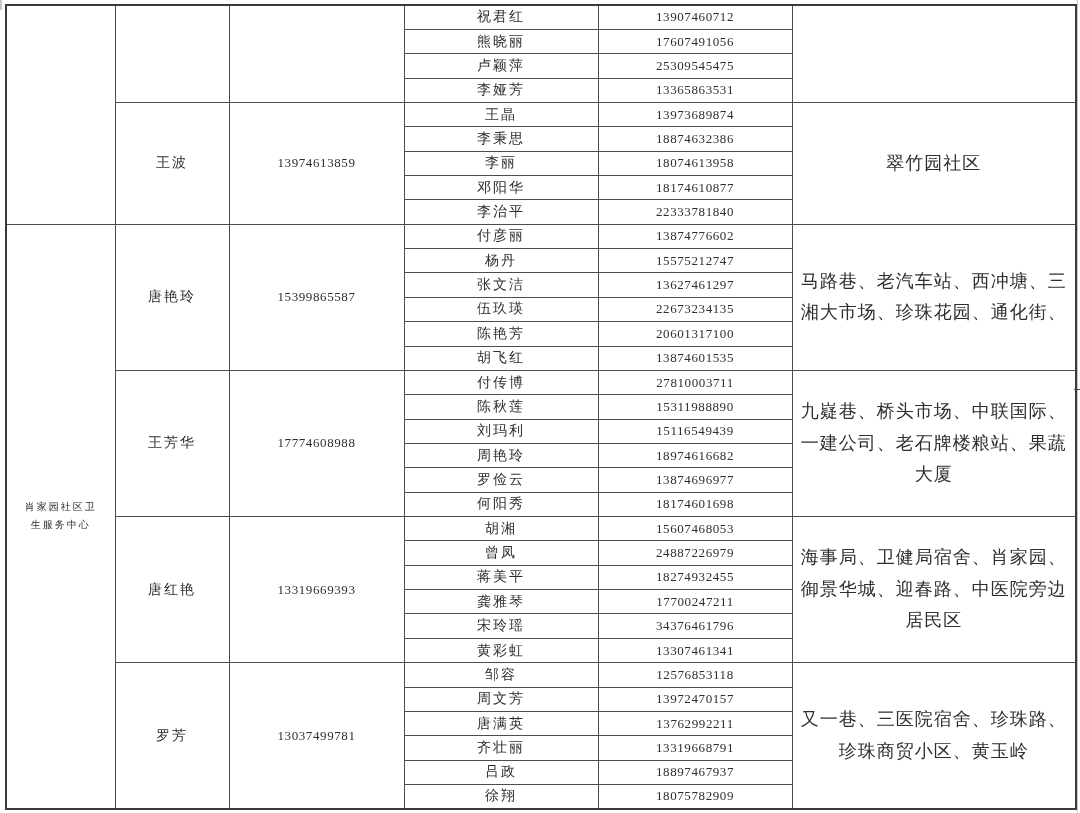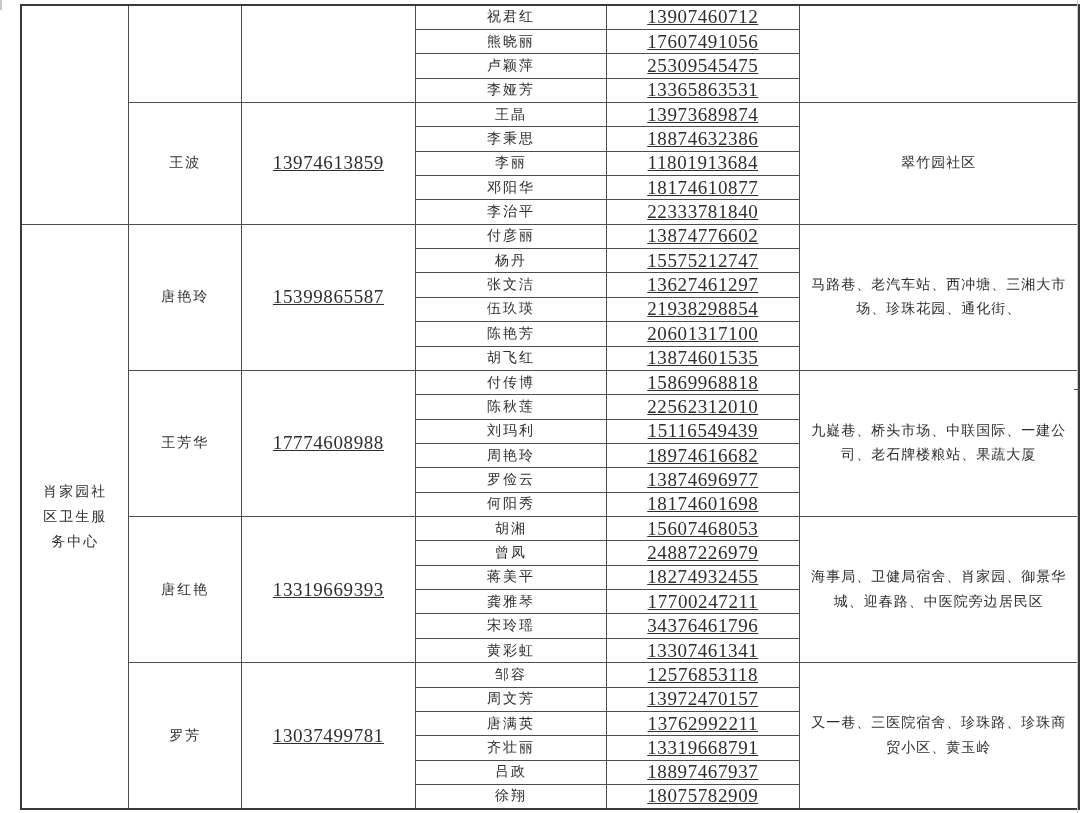--- a/index.html
+++ b/index.html
@@ -9,21 +9,21 @@
   }
   body {
     width: 1080px;
     height: 813px;
     position: relative;
     overflow: hidden;
     font-family: "Liberation Serif", "DejaVu Serif", serif;
   }
   table.roster {
     position: absolute;
-    left: 20px;
+    left: 5px;
     top: 4px;
     border-collapse: collapse;
     table-layout: fixed;
     border: 2px solid #3a3a3a;
   }
   col.c-org   { width: 109px; }
   col.c-lname { width: 114px; }
   col.c-lphone{ width: 175px; }
   col.c-mname { width: 194px; }
   col.c-mphone{ width: 194px; }
@@ -32,23 +32,23 @@
     border: 1px solid #4d4d4d;
     text-align: center;
     vertical-align: middle;
     color: #2e2e2e;
     padding: 0 4px;
     box-sizing: border-box;
     height: 24.36px;
     overflow: hidden;
   }
   td.name  { font-size: 14px; letter-spacing: 2px; }
-  td.phone { font-size: 19px; letter-spacing: 0.6px; text-decoration: underline; }
-  td.org   { font-size: 14px; letter-spacing: 2px; line-height: 1.8; padding: 0 17px; }
-  td.area  { font-size: 14px; letter-spacing: 1px; line-height: 1.75; padding: 0 8px; }
+  td.phone { font-size: 13px; letter-spacing: 0.6px; }
+  td.org   { font-size: 10px; letter-spacing: 2px; line-height: 1.8; padding: 0 17px; }
+  td.area  { font-size: 18px; letter-spacing: 1px; line-height: 1.75; padding: 0 8px; }
   
   .edge-right-line {
     position: absolute;
     left: 1077px; top: 0; width: 1px; height: 813px;
     background: #c8c8c8;
   }
   .edge-right-tick {
     position: absolute;
     left: 1074px; top: 389px; width: 6px; height: 1px;
     background: #4d4d4d;
@@ -100,21 +100,21 @@
     <td class="name">王晶</td>
     <td class="phone">13973689874</td>
     <td class="area" rowspan="5">翠竹园社区</td>
   </tr>
   <tr>
     <td class="name">李秉思</td>
     <td class="phone">18874632386</td>
   </tr>
   <tr>
     <td class="name">李丽</td>
-    <td class="phone">11801913684</td>
+    <td class="phone">18074613958</td>
   </tr>
   <tr>
     <td class="name">邓阳华</td>
     <td class="phone">18174610877</td>
   </tr>
   <tr>
     <td class="name">李治平</td>
     <td class="phone">22333781840</td>
   </tr>
 
@@ -129,41 +129,41 @@
   <tr>
     <td class="name">杨丹</td>
     <td class="phone">15575212747</td>
   </tr>
   <tr>
     <td class="name">张文洁</td>
     <td class="phone">13627461297</td>
   </tr>
   <tr>
     <td class="name">伍玖瑛</td>
-    <td class="phone">21938298854</td>
+    <td class="phone">22673234135</td>
   </tr>
   <tr>
     <td class="name">陈艳芳</td>
     <td class="phone">20601317100</td>
   </tr>
   <tr>
     <td class="name">胡飞红</td>
     <td class="phone">13874601535</td>
   </tr>
 
   <tr>
     <td class="name" rowspan="6">王芳华</td>
     <td class="phone" rowspan="6">17774608988</td>
     <td class="name">付传博</td>
-    <td class="phone">15869968818</td>
+    <td class="phone">27810003711</td>
     <td class="area" rowspan="6">九嶷巷、桥头市场、中联国际、一建公司、老石牌楼粮站、果蔬大厦</td>
   </tr>
   <tr>
     <td class="name">陈秋莲</td>
-    <td class="phone">22562312010</td>
+    <td class="phone">15311988890</td>
   </tr>
   <tr>
     <td class="name">刘玛利</td>
     <td class="phone">15116549439</td>
   </tr>
   <tr>
     <td class="name">周艳玲</td>
     <td class="phone">18974616682</td>
   </tr>
   <tr>

